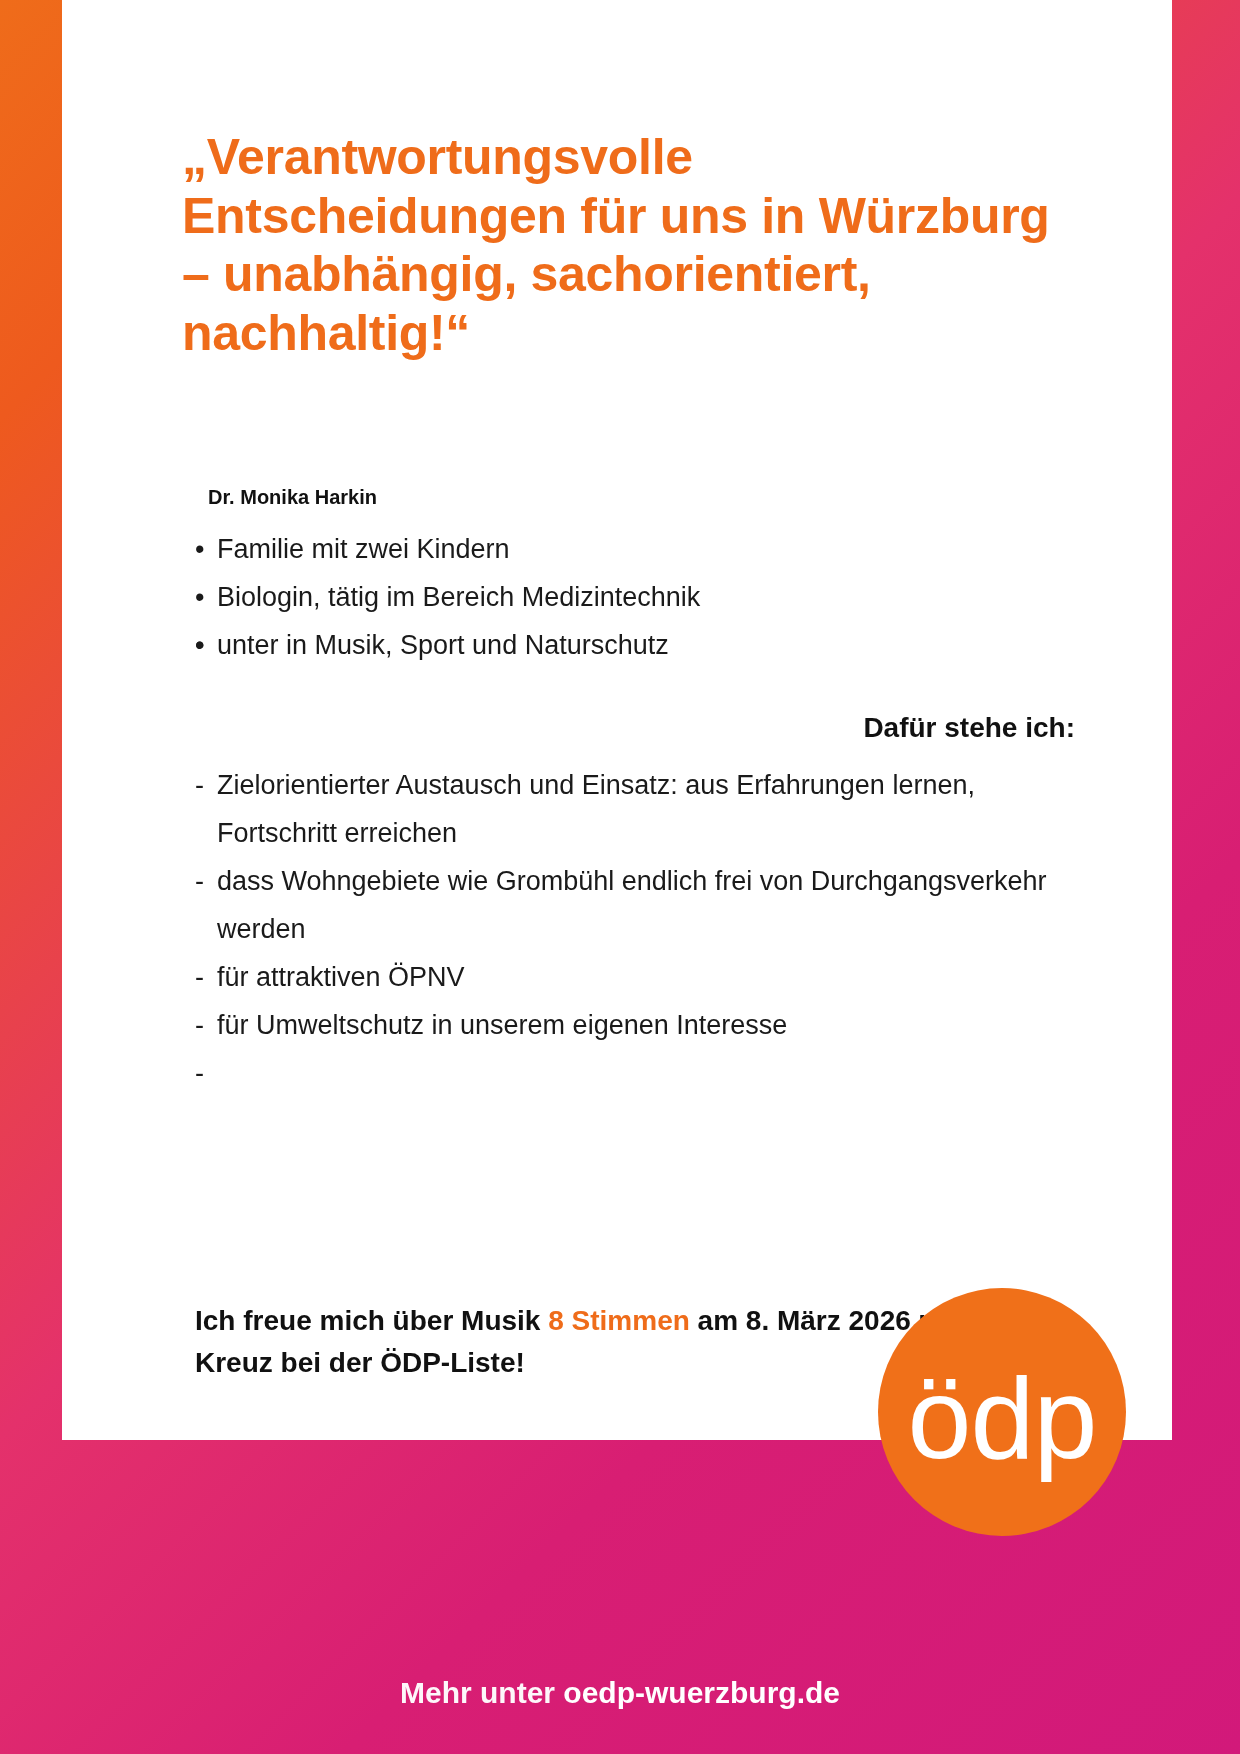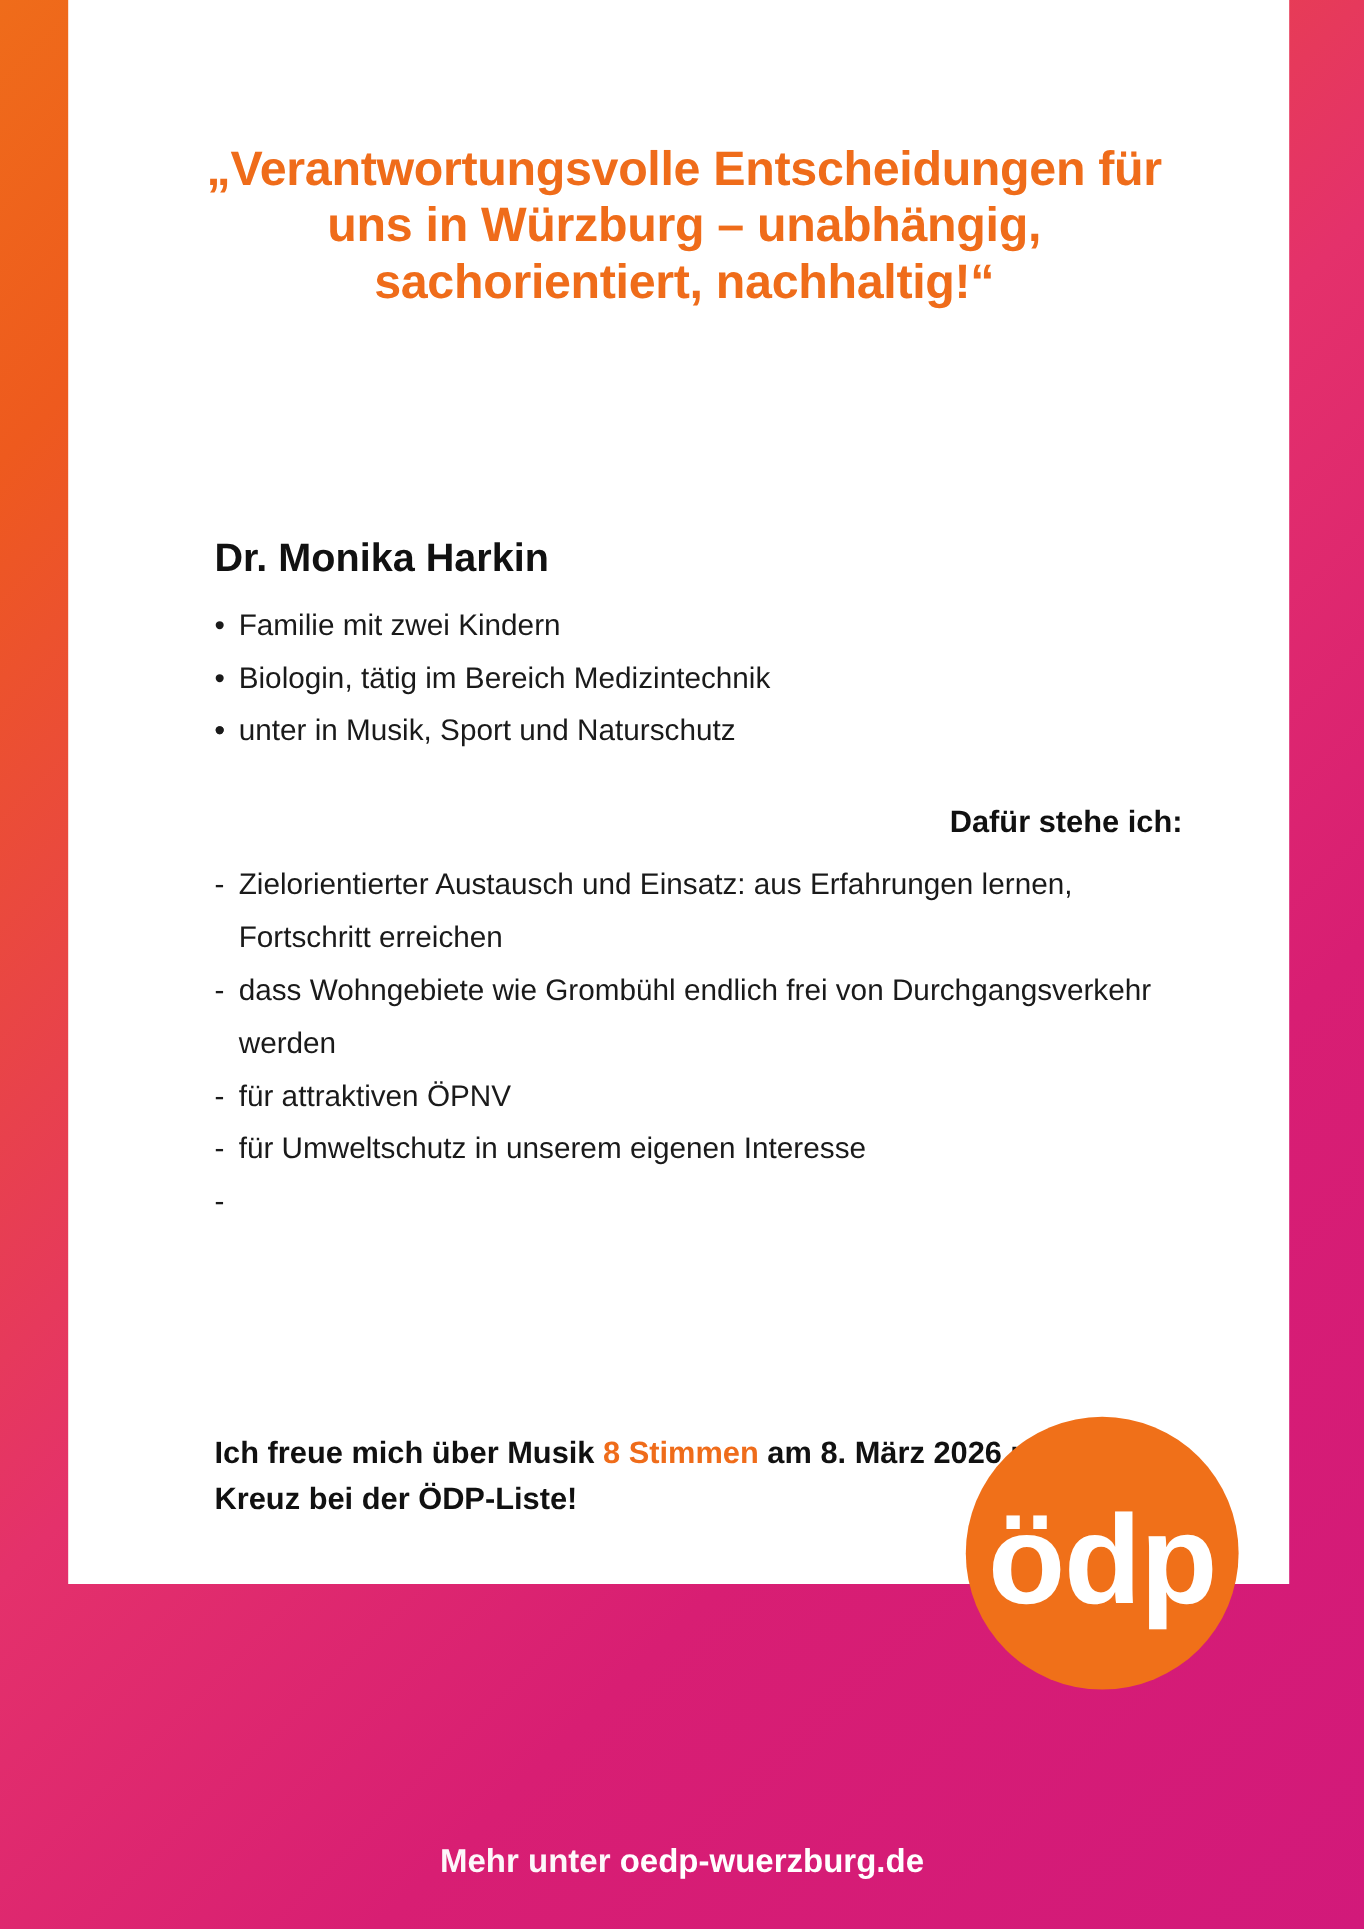--- a/index.html
+++ b/index.html
@@ -30,42 +30,43 @@
     width: 1110px;
     height: 1440px;
     background: #ffffff;
   }
 
   .headline {
     position: absolute;
     left: 120px;
     top: 128px;
     width: 880px;
-    text-align: center;
+    text-align: left;
     color: #ef6c1a;
     font-weight: bold;
-    font-size: 44px;
+    font-size: 50px;
     line-height: 1.17;
     letter-spacing: -0.3px;
   }
 
   .body-block {
     position: absolute;
     left: 133px;
     top: 485px;
     width: 880px;
     color: #1a1a1a;
   }
 
   .name {
-    font-size: 36px;
+    font-size: 20px;
     font-weight: bold;
     line-height: 1.2;
     margin-bottom: 16px;
     color: #111111;
+    margin-left: 13px;
   }
 
   .bullets {
     list-style: none;
     margin: 0;
     padding: 0;
   }
   .bullets li {
     font-size: 27px;
     line-height: 1.78;
@@ -132,21 +133,21 @@
     height: 248px;
     border-radius: 50%;
     background: #f07019;
     display: flex;
     align-items: center;
     justify-content: center;
   }
   .logo-text {
     color: #ffffff;
     font-size: 115px;
-    font-weight: bold;
+    font-weight: normal;
     line-height: 1;
     letter-spacing: -1px;
     transform: translateY(6px);
   }
 
   .footer {
     position: absolute;
     left: 0;
     bottom: 44px;
     width: 1240px;

